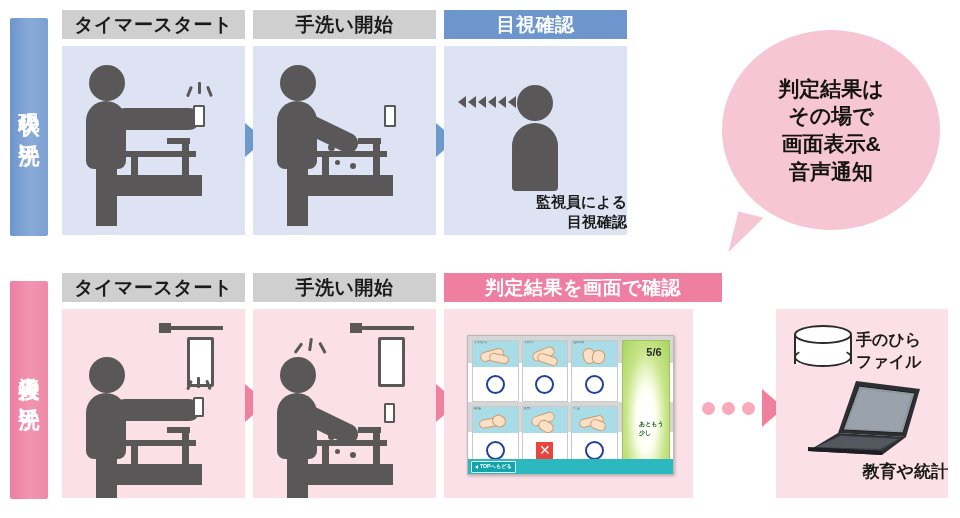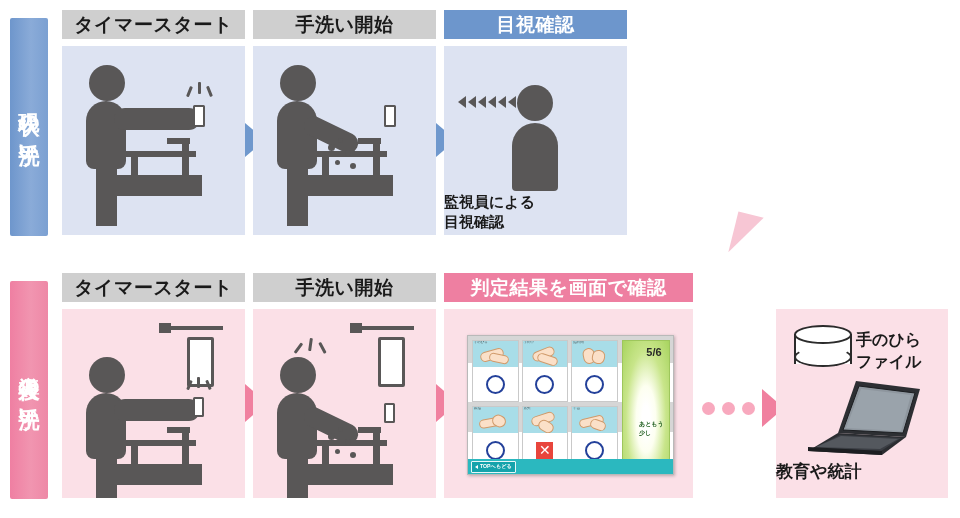--- a/index.html
+++ b/index.html
@@ -52,21 +52,21 @@
   
   .tri { position: absolute; width: 0; height: 0; }
   .tri-blue { border-top: 17px solid transparent; border-bottom: 17px solid transparent; border-left: 20px solid #6f98cd; }
   .tri-pink { border-top: 19px solid transparent; border-bottom: 19px solid transparent; border-left: 22px solid #f0809f; }
 
   .dot { position: absolute; width: 13px; height: 13px; border-radius: 50%; background: #f8a9be; }
 
   
   .caption {
     position: absolute;
-    text-align: left;
+    text-align: right;
     font-size: 15px;
     font-weight: bold;
     color: #1a1a1a;
     line-height: 1.35;
     white-space: pre-line;
   }
 
   
   .balloon {
     position: absolute;
@@ -217,20 +217,26 @@
       <div class="tri" style="left:34px; top:50px; border-top:6px solid transparent;border-bottom:6px solid transparent;border-right:8px solid #595757;"></div>
       <div class="tri" style="left:44px; top:50px; border-top:6px solid transparent;border-bottom:6px solid transparent;border-right:8px solid #595757;"></div>
       <div class="tri" style="left:54px; top:50px; border-top:6px solid transparent;border-bottom:6px solid transparent;border-right:8px solid #595757;"></div>
       <div class="tri" style="left:64px; top:50px; border-top:6px solid transparent;border-bottom:6px solid transparent;border-right:8px solid #595757;"></div>
     </div>
     <div class="caption" style="left:0; top:146px; width:183px;">監視員による
 目視確認</div>
   </div>
 
   <div class="balloon-tail" style="left:733px; top:214px;"></div>
+  <div class="balloon" style="left:722px; top:30px; width:218px; height:200px;">
+    <div class="balloon-text">判定結果は
+その場で
+画面表示&amp;
+音声通知</div>
+  </div>
 
   <div class="side-label side-pink" style="left:10px; top:281px; height:218px;">導入後の手洗い</div>
 
   <div class="chip chip-gray" style="left:62px; top:273px; width:183px;">タイマースタート</div>
   <div class="panel panel-pink" style="left:62px; top:309px; width:183px; height:189px;">
     <div class="fig" style="left:0;top:0;width:183px;height:189px;">
       <div class="sp" style="left:97px; top:14px; width:12px; height:10px;"></div>
       <div class="sp" style="left:109px; top:17px; width:52px; height:4px;"></div>
     </div>
     <div class="phone-lit" style="left:125px; top:28px; width:27px; height:50px;"></div>
@@ -277,21 +283,21 @@
       <div class="sp" style="left:97px; top:143px; width:6px; height:6px; border-radius:50%;"></div>
       <div class="phone-small" style="left:131px; top:94px; width:11px; height:20px;"></div>
       <div class="spark" style="left:44px; top:33px; width:2.5px; height:12px; transform:rotate(36deg);"></div>
       <div class="spark" style="left:56px; top:29px; width:2.5px; height:13px; transform:rotate(8deg);"></div>
       <div class="spark" style="left:68px; top:33px; width:2.5px; height:12px; transform:rotate(-28deg);"></div>
     </div>
   </div>
 
   <div class="tri tri-pink" style="left:436px; top:384px;"></div>
 
-  <div class="chip chip-pink" style="left:444px; top:273px; width:249px;">判定結果を画面で確認</div>
+  <div class="chip chip-pink" style="left:444px; top:273px; width:278px;">判定結果を画面で確認</div>
   <div class="panel panel-pink" style="left:444px; top:309px; width:249px; height:189px;">
 
     <div class="tablet" style="left:23px; top:26px; width:207px; height:140px;">
 
       <div style="position:absolute;left:0;top:0;width:100%;height:27px;background:#d6d6d6;"></div>
       <div style="position:absolute;left:0;top:66px;width:100%;height:30px;background:#d6d6d6;"></div>
 
       <div class="tab-grid" style="left:4px; top:4px; width:146px; height:62px; grid-template-rows:1fr;">
         <div class="tab-cell">
           <div class="tab-cell-img">

